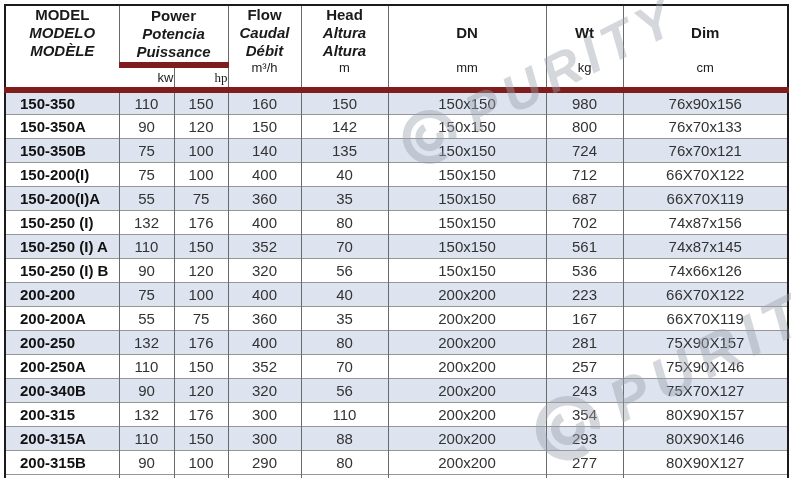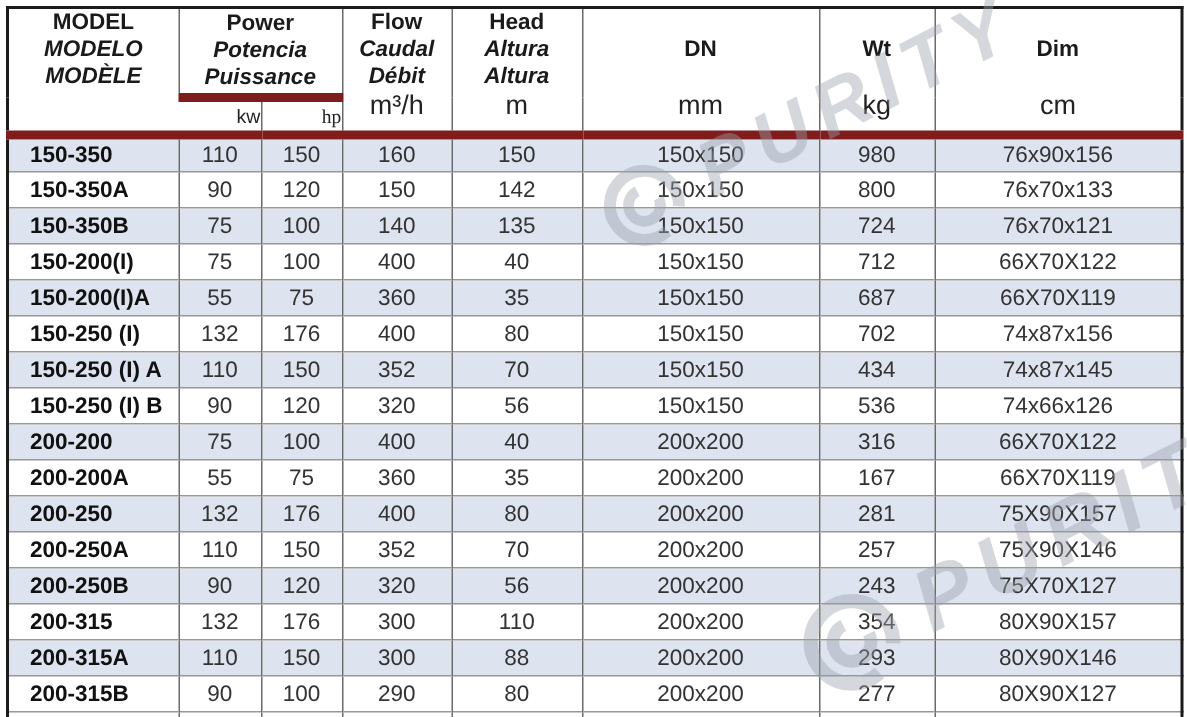--- a/index.html
+++ b/index.html
@@ -46,21 +46,21 @@
   .hmain {
     flex: 1;
     display: flex; flex-direction: column;
     justify-content: center; align-items: center;
     line-height: 18px; font-size: 15px;
   }
   .hmain .it { font-style: italic; }
   .hunit {
     height: 25px;
     display: flex; justify-content: center; align-items: flex-start;
-    font-weight: normal; font-size: 18px; color: #222;
+    font-weight: normal; font-size: 13px; color: #222;
   }
   tr.units-row { height: 25px; }
   tr.units-row th {
     font-weight: normal; font-size: 13px; color: #222;
     vertical-align: middle; text-align: right;
   }
   th.kw-cell { border-left: 1px solid #6a6a6a; }
   th.hp-cell { border-left: 1px solid #6a6a6a; font-family: Liberation Serif, serif; }
 
   tbody tr { height: 24px; }
@@ -253,41 +253,41 @@
         <td class="col-wt">702</td>
         <td class="col-dim">74x87x156</td>
       </tr>
       <tr class="shaded">
         <td class="col-model">150-250 (I) A</td>
         <td class="col-kw">110</td>
         <td class="col-hp">150</td>
         <td class="col-flow">352</td>
         <td class="col-head">70</td>
         <td class="col-dn">150x150</td>
-        <td class="col-wt">434</td>
+        <td class="col-wt">561</td>
         <td class="col-dim">74x87x145</td>
       </tr>
       <tr class="">
         <td class="col-model">150-250 (I) B</td>
         <td class="col-kw">90</td>
         <td class="col-hp">120</td>
         <td class="col-flow">320</td>
         <td class="col-head">56</td>
         <td class="col-dn">150x150</td>
         <td class="col-wt">536</td>
         <td class="col-dim">74x66x126</td>
       </tr>
       <tr class="shaded">
         <td class="col-model">200-200</td>
         <td class="col-kw">75</td>
         <td class="col-hp">100</td>
         <td class="col-flow">400</td>
         <td class="col-head">40</td>
         <td class="col-dn">200x200</td>
-        <td class="col-wt">316</td>
+        <td class="col-wt">223</td>
         <td class="col-dim">66X70X122</td>
       </tr>
       <tr class="">
         <td class="col-model">200-200A</td>
         <td class="col-kw">55</td>
         <td class="col-hp">75</td>
         <td class="col-flow">360</td>
         <td class="col-head">35</td>
         <td class="col-dn">200x200</td>
         <td class="col-wt">167</td>
@@ -307,21 +307,21 @@
         <td class="col-model">200-250A</td>
         <td class="col-kw">110</td>
         <td class="col-hp">150</td>
         <td class="col-flow">352</td>
         <td class="col-head">70</td>
         <td class="col-dn">200x200</td>
         <td class="col-wt">257</td>
         <td class="col-dim">75X90X146</td>
       </tr>
       <tr class="shaded">
-        <td class="col-model">200-250B</td>
+        <td class="col-model">200-340B</td>
         <td class="col-kw">90</td>
         <td class="col-hp">120</td>
         <td class="col-flow">320</td>
         <td class="col-head">56</td>
         <td class="col-dn">200x200</td>
         <td class="col-wt">243</td>
         <td class="col-dim">75X70X127</td>
       </tr>
       <tr class="">
         <td class="col-model">200-315</td>

